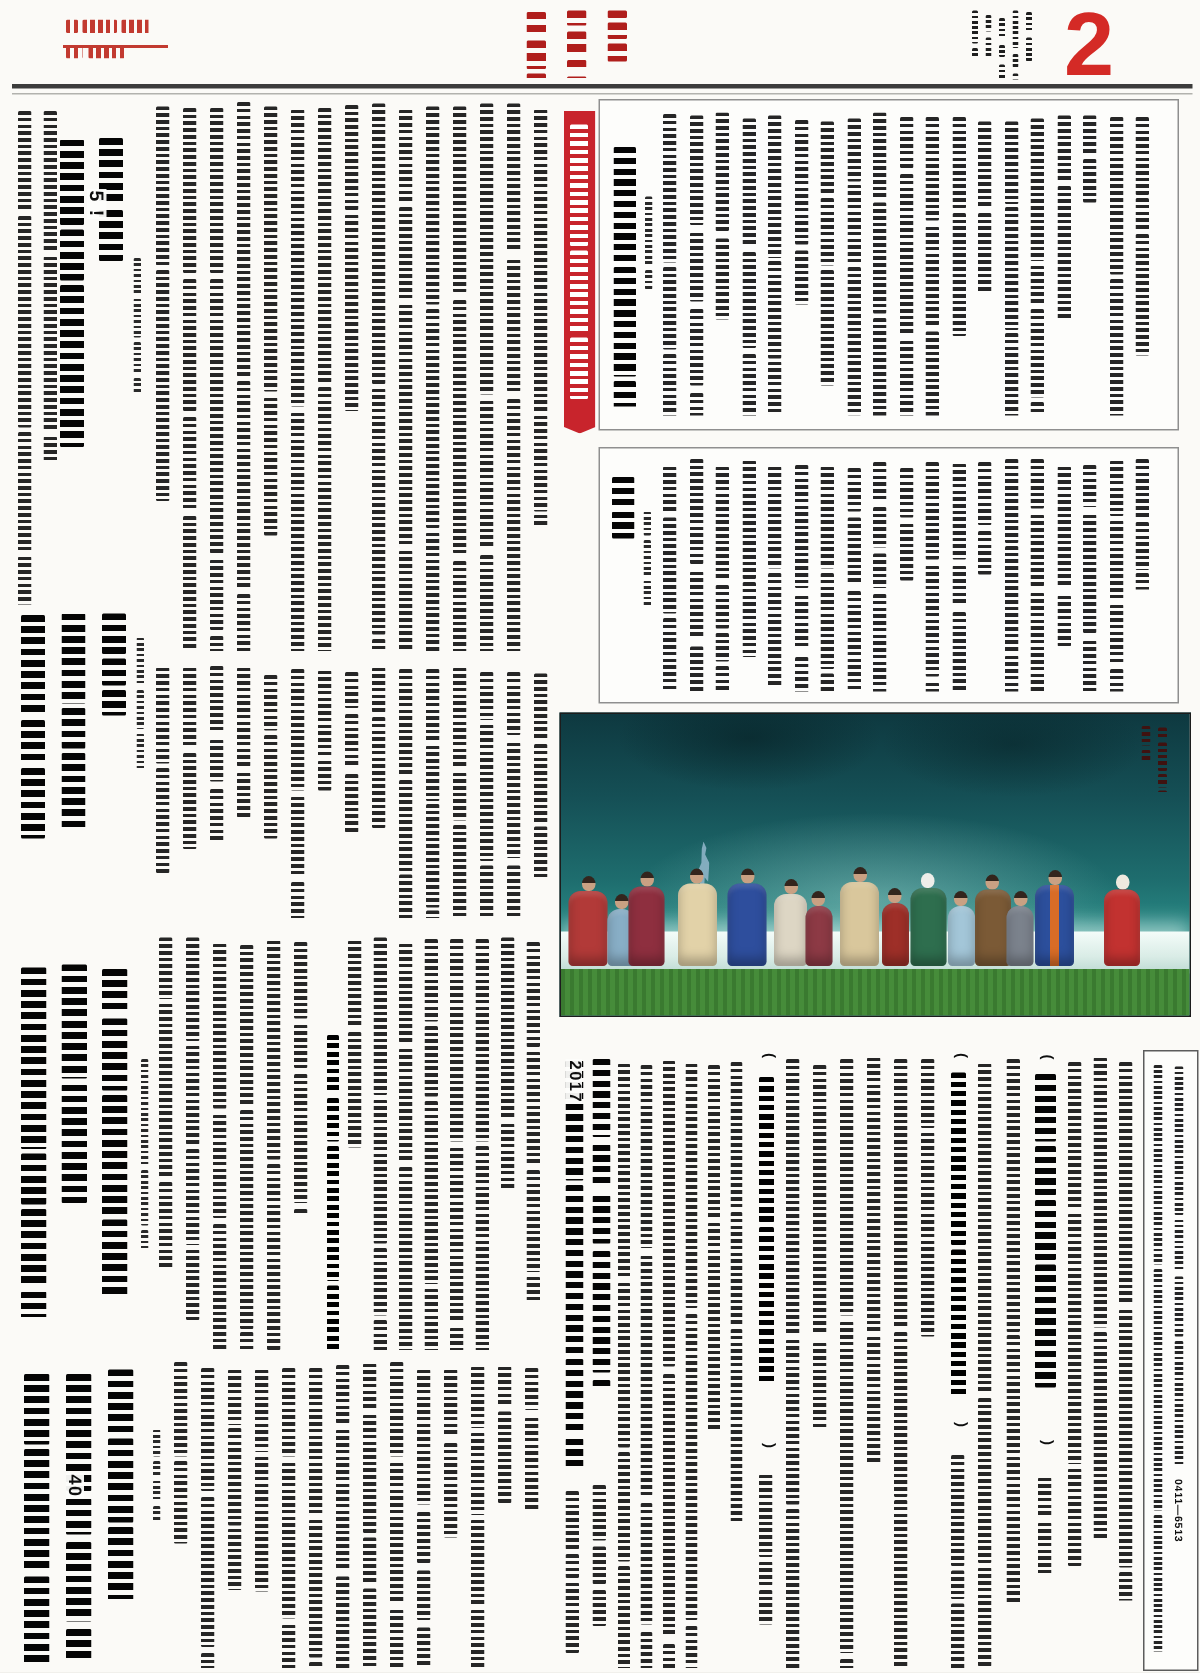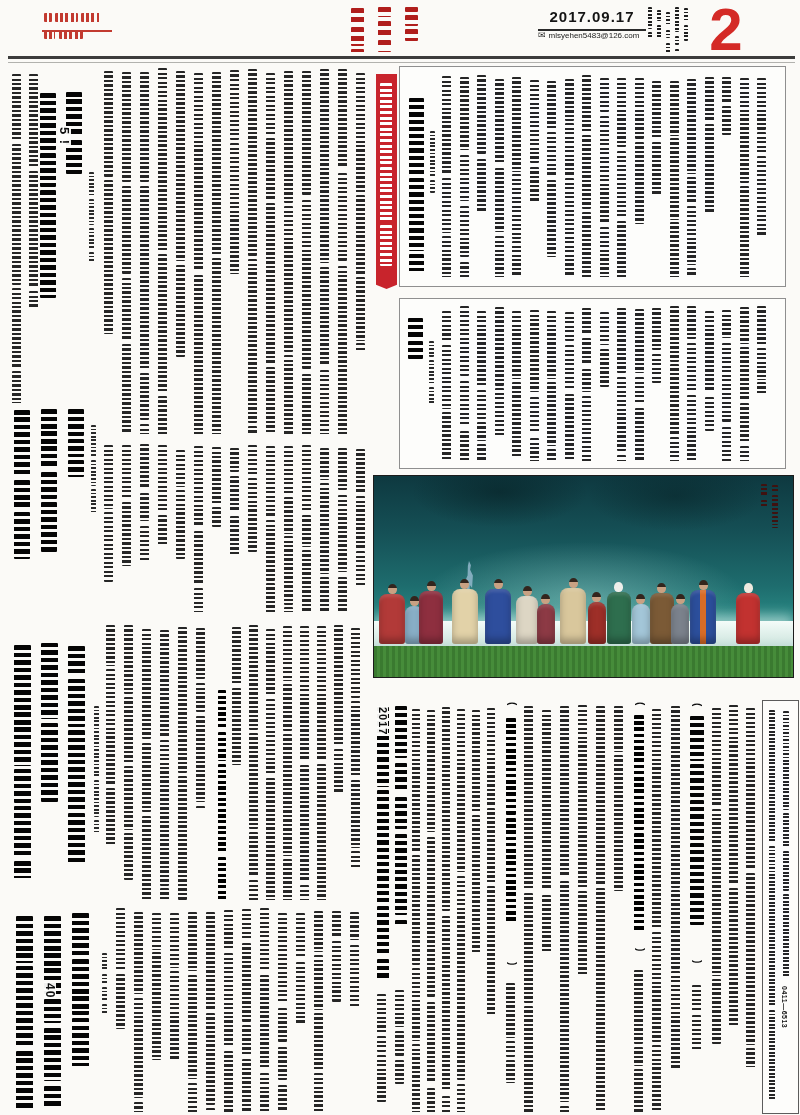--- a/index.html
+++ b/index.html
@@ -60,28 +60,20 @@
           <div style="flex: 0 0 15%; background: repeating-linear-gradient(rgb(176, 30, 28) 0px, rgb(176, 30, 28) 5px, transparent 5px, transparent 8.6px); border-radius: 1px;"></div>
           <div style="flex: 0 0 45%; background: repeating-linear-gradient(rgb(176, 30, 28) 0px, rgb(176, 30, 28) 5px, transparent 5px, transparent 8.6px); border-radius: 1px;"></div>
         </div>
         <div style="display: flex; overflow: hidden; flex-direction: column; flex: 0 0 13px; row-gap: 3px; padding-top: 1px; height: 80%;">
           <div style="flex: 0 0 14%; background: repeating-linear-gradient(rgb(176, 30, 28) 0px, rgb(176, 30, 28) 5px, transparent 5px, transparent 8.6px); border-radius: 1px;"></div>
           <div style="flex: 0 0 30%; background: repeating-linear-gradient(rgb(176, 30, 28) 0px, rgb(176, 30, 28) 5px, transparent 5px, transparent 8.6px); border-radius: 1px;"></div>
           <div style="flex: 0 0 32%; background: repeating-linear-gradient(rgb(176, 30, 28) 0px, rgb(176, 30, 28) 5px, transparent 5px, transparent 8.6px); border-radius: 1px;"></div>
         </div>
       </div>
 
-    <div class="abs" style="left:538px;top:8px;width:108px;height:44px;">
-      <div class="date-text" style="text-align:center;">2017.09.17</div>
-      <div class="abs" style="left:0;top:21px;width:108px;height:2px;background:#2a2a2a;"></div>
-      <div class="email-row" style="margin-top:5px;">
-        <span style="font-size:9px;">✉</span>
-        <span>mlsyehen5483@126.com</span>
-      </div>
-    </div>
 
     <div class="sim" style="left: 648px; top: 6px; width: 42px; height: 47px; display: flex; flex-direction: row; gap: 5px;">
         <div style="display: flex; overflow: hidden; flex-direction: column; flex: 0 0 4px; row-gap: 3px; padding-top: 1px; height: 100%;">
           <div style="flex: 0 0 46%; background: repeating-linear-gradient(rgb(31, 31, 31) 0px, rgb(31, 31, 31) 1.8px, transparent 1.8px, transparent 3.5px); border-radius: 1px;"></div>
           <div style="flex: 0 0 14%; background: repeating-linear-gradient(rgb(31, 31, 31) 0px, rgb(31, 31, 31) 1.8px, transparent 1.8px, transparent 3.5px); border-radius: 1px;"></div>
         </div>
         <div style="display: flex; overflow: hidden; flex-direction: column; flex: 0 0 4px; row-gap: 4px; padding-top: 4px; height: 100%;">
           <div style="flex: 0 0 24%; background: repeating-linear-gradient(rgb(31, 31, 31) 0px, rgb(31, 31, 31) 1.8px, transparent 1.8px, transparent 3.5px); border-radius: 1px;"></div>
           <div style="flex: 0 0 27%; background: repeating-linear-gradient(rgb(31, 31, 31) 0px, rgb(31, 31, 31) 1.8px, transparent 1.8px, transparent 3.5px); border-radius: 1px;"></div>
         </div>

